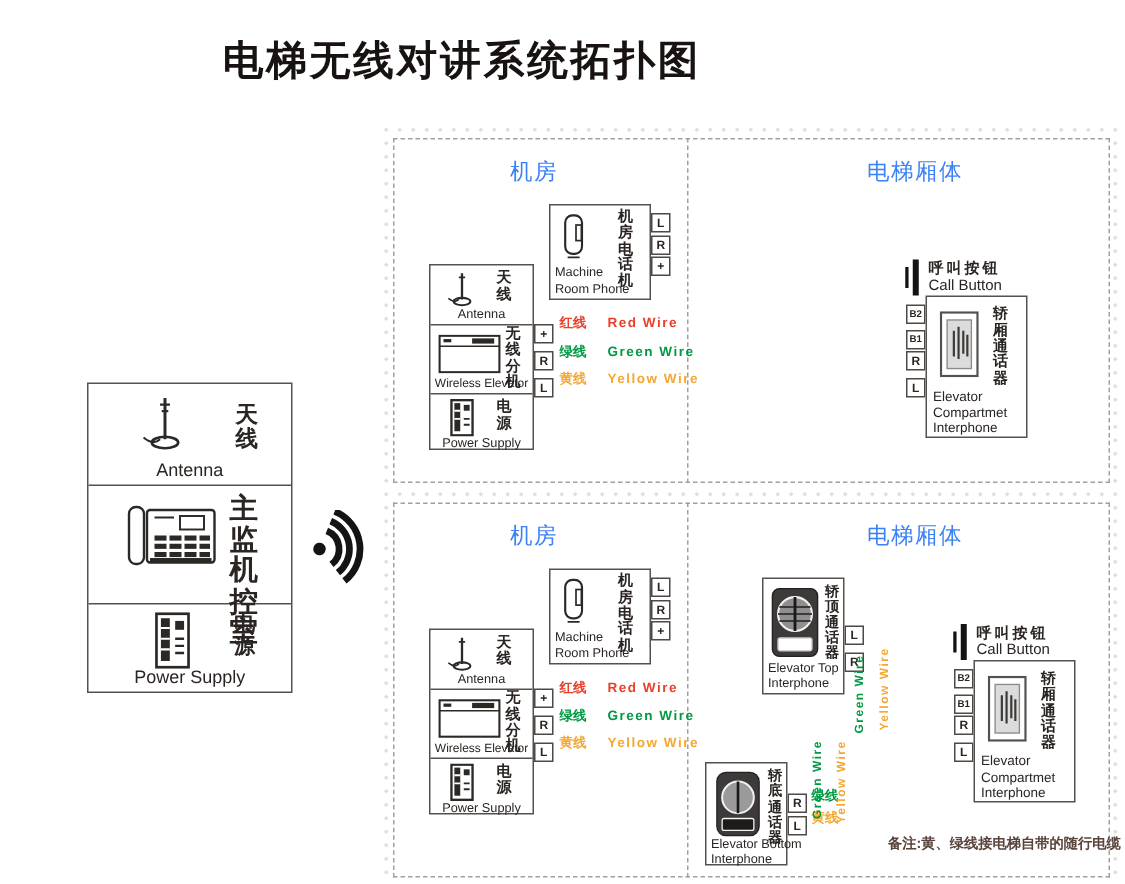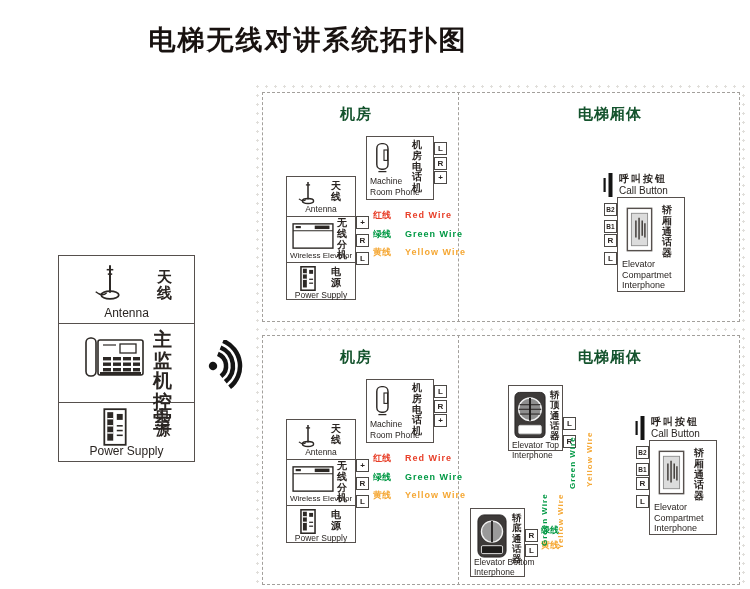--- a/index.html
+++ b/index.html
@@ -9,21 +9,21 @@
         background-image:radial-gradient(#cfccc6 1px, transparent 1.2px);
         background-size:9px 9px;opacity:.65;}
   .title-zh{position:absolute;left:0;top:22px;width:616px;text-align:center;
             font-size:27px;font-weight:900;letter-spacing:2px;color:#181210;}
   .title-en{position:absolute;left:0;top:53px;width:750px;text-align:center;
             font-size:11.5px;font-weight:bold;color:#181210;}
   .mc-heading{position:absolute;left:38px;top:130px;width:185px;text-align:center;
               font-size:40px;font-weight:900;letter-spacing:2px;color:#181210;}
   .panel{position:absolute;border:1.2px dashed #a3a09c;background:#fff;box-sizing:border-box;}
   .vdiv{position:absolute;border-left:1.2px dashed #a3a09c;width:0;}
-  .hdr{position:absolute;font-size:15px;font-weight:700;letter-spacing:1px;color:#14532d;white-space:nowrap;text-align:center;}
+  .hdr{position:absolute;font-size:15px;font-weight:400;letter-spacing:1px;color:#3b82f6;white-space:nowrap;text-align:center;}
   .obox{position:absolute;border:1.5px solid #56504d;background:#fff;box-sizing:border-box;}
   .cellline{position:absolute;left:0;width:100%;border-top:1.5px solid #56504d;height:0;}
   .vt{position:absolute;word-break:break-all;line-height:1.08;font-weight:bold;color:#2a2522;}
   .lab{position:absolute;color:#2a2522;white-space:nowrap;}
   .term{position:absolute;width:13px;height:13px;border:1.5px solid #4c4946;background:#fff;
         box-sizing:border-box;display:flex;align-items:center;justify-content:center;
         font-size:8px;font-weight:bold;color:#2a2522;}
   .term.small{font-size:6.5px;}
   .wlab{position:absolute;font-size:9px;font-weight:bold;white-space:nowrap;}
   .wlab .en{margin-left:14px;letter-spacing:1px;}
@@ -277,21 +277,21 @@
   <div class="term" style="left:434px;top:399.5px;">R</div>
   <div class="term" style="left:434px;top:413.5px;">+</div>
 
   <div class="wlab" style="left:373px;top:452px;color:#e8402a;">
     <span>红线</span><span class="en">Red Wire</span></div>
   <div class="wlab" style="left:373px;top:471px;color:#009944;">
     <span>绿线</span><span class="en">Green Wire</span></div>
   <div class="wlab" style="left:373px;top:489px;color:#f5a733;">
     <span>黄线</span><span class="en">Yellow Wire</span></div>
 
-  <div class="obox" style="left:508px;top:385px;width:55px;height:66px;text-decoration:underline;">
+  <div class="obox" style="left:508px;top:385px;width:55px;height:78px;text-decoration:underline;">
     <svg style="position:absolute;left:5px;top:5px;" width="32" height="48" viewBox="0 0 34 50">
       <rect x="1" y="1" width="32" height="48" rx="5" fill="#3d3a39" stroke="#232020"></rect>
       <circle cx="17" cy="19" r="12" fill="#8f8f8f" stroke="#f2f2f2" stroke-width="1.5"></circle>
       <g stroke="#3d3a39" stroke-width="1.4">
         <line x1="6" y1="14" x2="28" y2="14"></line>
           <line x1="5" y1="19" x2="29" y2="19"></line>
           <line x1="6" y1="24" x2="28" y2="24"></line>
       </g>
       <line x1="17" y1="7" x2="17" y2="31" stroke="#1c1a19" stroke-width="2"></line>
       <rect x="5" y="36" width="24" height="9" rx="1.5" fill="#fff" stroke="#d0d0d0"></rect>
@@ -344,13 +344,14 @@
     <div class="vt" style="left:44px;top:7px;width:11px;font-size:10px;">轿厢通话器</div>
     <div class="lab" style="left:4px;top:61px;font-size:9px;">Elevator</div>
     <div class="lab" style="left:4px;top:71.5px;font-size:9px;">Compartmet</div>
     <div class="lab" style="left:4px;top:82px;font-size:9px;">Interphone</div>
   </div>
   <div class="term small" style="left:636px;top:445.5px;">B2</div>
   <div class="term small" style="left:636px;top:462.5px;">B1</div>
   <div class="term" style="left:636px;top:476.5px;">R</div>
   <div class="term" style="left:636px;top:494.5px;">L</div>
 
+  <div class="note" style="left:592px;top:556px;">备注:黄、绿线接电梯自带的随行电缆</div>
 </div>
 
 </body></html>

